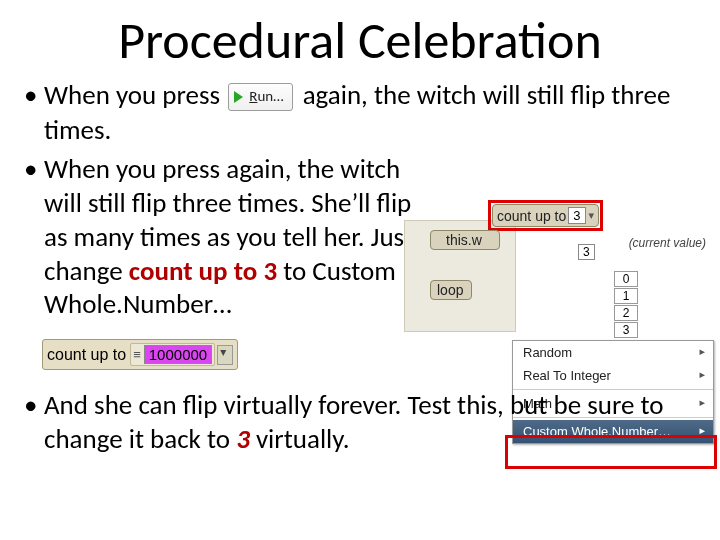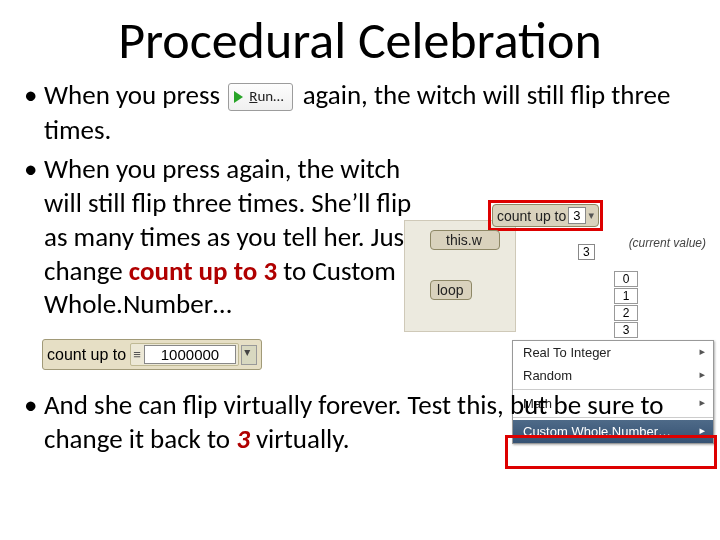--- a/index.html
+++ b/index.html
@@ -193,23 +193,23 @@
     align-items:center;
     background:#e6dfc5;
     border:1px solid #a19a78;
     border-radius:3px;
     padding:3px 4px;
     margin:6px 0 0 42px;
     font-family: Tahoma, sans-serif;
     font-size:16px;
   }
   .big-tile .numbox{
-    background:#ffffff;
+    background:#d946ef;
     border:1px solid #888;
-    padding:0 16px;
+    padding:0 4px;
     font-size:15px;
     margin-left:2px;
   }
   .big-tile .drop{
     background:#d8d8c0;
     border:1px solid #999;
     width:14px;
     height:18px;
     margin-left:2px;
     position:relative;
@@ -278,22 +278,22 @@
     <span class="annot">(current value)</span>
 
     <div class="numlist">
       <span class="n">0</span>
       <span class="n">1</span>
       <span class="n">2</span>
       <span class="n">3</span>
     </div>
 
     <div class="menu">
+      <div class="mi arrow">Random</div>
       <div class="mi arrow">Real To Integer</div>
-      <div class="mi arrow">Random</div>
       <div class="sep"></div>
       <div class="mi arrow">Math</div>
       <div class="sep"></div>
       <div class="mi sel arrow">Custom Whole.Number…</div>
     </div>
     <span class="redbox2" style="right:-3px;top:235px;width:206px;height:28px"></span>
   </div>
 
   
   <div class="big-tile" style="margin-top:12px">

